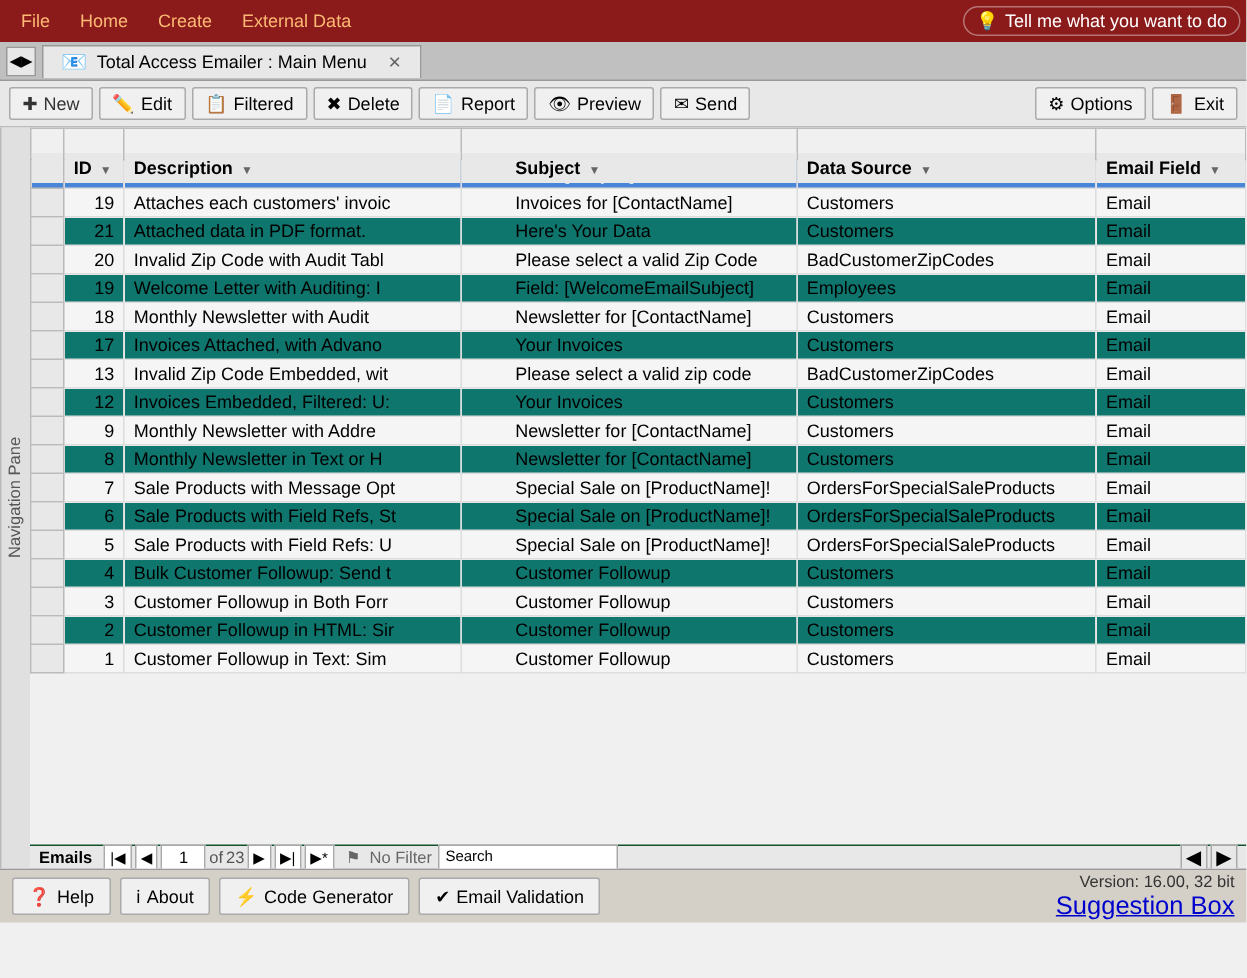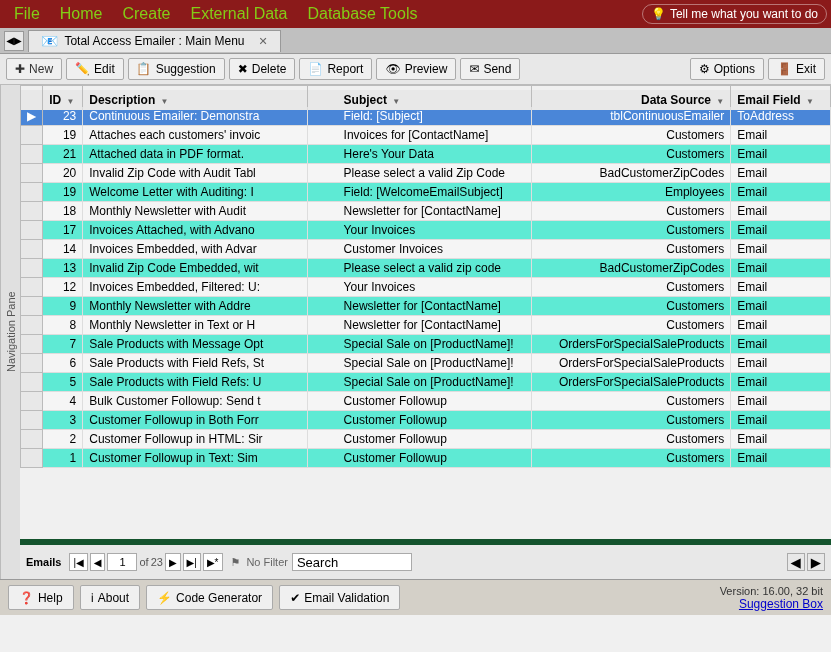--- a/index.html
+++ b/index.html
@@ -1,20 +1,20 @@
 <!DOCTYPE html>
 <html><head>
   <meta charset="utf-8">
   <style>
     * { box-sizing: border-box; margin: 0; padding: 0; }
     body { font-family: 'Segoe UI', Tahoma, Arial, sans-serif; font-size: 12px; background: #f0f0f0; width: 831px; height: 652px; overflow: hidden; }
 
     
     .menu-bar { background: #8b1a1a; color: white; display: flex; align-items: center; height: 28px; padding: 0 4px; }
-    .menu-item { padding: 4px 10px; cursor: pointer; font-size: 16px; color: #84cc16; }
+    .menu-item { padding: 4px 10px; cursor: pointer; font-size: 12px; color: #fdba74; }
     .tell-me { margin-left: auto; display: flex; align-items: center; gap: 4px; font-size: 12px; color: white; border: 1px solid rgba(255,255,255,0.4); padding: 2px 8px; border-radius: 10px; }
 
     
     .tab-bar { background: #c0c0c0; display: flex; align-items: center; height: 26px; padding: 0 4px; border-bottom: 1px solid #999; }
     .nav-toggle { width: 20px; height: 20px; background: #e8e8e8; border: 1px solid #999; cursor: pointer; display: flex; align-items: center; justify-content: center; font-size: 10px; margin-right: 4px; }
     .tab { background: #e8e8e8; border: 1px solid #999; border-bottom: none; padding: 3px 12px; font-size: 12px; display: flex; align-items: center; gap: 6px; cursor: pointer; height: 22px; }
     .tab-icon { color: #cc6600; font-size: 14px; }
     .tab-close { margin-left: 8px; color: #666; font-size: 11px; cursor: pointer; }
 
     
@@ -27,68 +27,67 @@
 
     
     .nav-pane { width: 20px; background: #e0e0e0; border-right: 1px solid #bbb; display: flex; align-items: center; justify-content: center; writing-mode: vertical-rl; text-orientation: mixed; transform: rotate(180deg); font-size: 11px; color: #555; cursor: pointer; }
 
     
     .content-area { flex: 1; display: flex; flex-direction: column; overflow: hidden; }
 
     
     .data-table-wrapper { flex: 1; overflow-y: auto; overflow-x: auto; }
     table { width: 100%; border-collapse: collapse; font-size: 12px; }
-    thead th { background: #e8e8e8; border: 1px solid #bbb; padding: 3px 6px; text-align: left; font-weight: bold; position: sticky; top: 4px; z-index: 1; white-space: nowrap; }
+    thead th { background: #e8e8e8; border: 1px solid #bbb; padding: 3px 6px; text-align: left; font-weight: bold; position: sticky; top: 16px; z-index: 1; white-space: nowrap; }
     thead th .sort-arrow { font-size: 8px; color: #666; margin-left: 2px; }
-    tbody tr { background: #5eead4; }
+    tbody tr { background: #0f766e; }
     tbody tr:nth-child(even) { background: #f5f5f5; }
     tbody tr.selected { background: #316ac5; color: white; }
     td { border: 1px solid #ddd; padding: 2px 6px; white-space: nowrap; overflow: hidden; max-width: 200px; text-overflow: ellipsis; }
     td.id-col { width: 40px; text-align: right; }
     td.row-selector { width: 16px; background: #e8e8e8; border: 1px solid #bbb; }
     .selected td { background: #4a86d8; color: white; }
 
     
-    .status-bar { background: #e8e8e8; border-top: 6px solid #14532d; padding: 2px 6px; display: flex; align-items: center; gap: 4px; height: 40px; font-size: 11px; }
+    .status-bar { background: #e8e8e8; border-top: 1px solid #14532d; padding: 2px 6px; display: flex; align-items: center; gap: 4px; height: 16px; font-size: 11px; }
     .record-nav { display: flex; align-items: center; gap: 2px; }
     .nav-btn { background: white; border: 1px solid #aaa; padding: 0 3px; cursor: pointer; font-size: 10px; height: 18px; display: flex; align-items: center; }
     .record-input { width: 30px; border: 1px solid #aaa; text-align: center; height: 18px; font-size: 11px; }
     .filter-label { color: #666; margin-left: 4px; }
-    .search-box { border: 1px solid #aaa; padding: 1px 4px; height: 18px; font-size: 13px; width: 120px; }
+    .search-box { border: 1px solid #aaa; padding: 1px 4px; height: 18px; font-size: 10px; width: 120px; }
     .scroll-left, .scroll-right { background: #e8e8e8; border: 1px solid #aaa; padding: 0 3px; cursor: pointer; height: 18px; display: flex; align-items: center; }
     .record-count { color: #555; }
     .status-emails { font-weight: bold; margin-right: 4px; }
 
     
     .bottom-bar { background: #d4d0c8; border-top: 1px solid #999; padding: 4px 8px; display: flex; align-items: center; justify-content: space-between; height: 36px; }
     .bottom-btns { display: flex; gap: 6px; }
     .bottom-btn { background: #f0f0f0; border: 1px solid #aaa; padding: 3px 10px; cursor: pointer; font-size: 12px; display: flex; align-items: center; gap: 4px; border-radius: 2px; }
     .version-info { text-align: right; font-size: 11px; color: #333; }
-    .suggestion-link { color: #0000cc; text-decoration: underline; cursor: pointer; font-size: 12px; }
+    .suggestion-link { color: #0000cc; text-decoration: underline; cursor: pointer; font-size: 17px; }
 
     
     .desc-col { max-width: 180px; }
     .subj-col { max-width: 180px; padding-left: 36px; }
-    .src-col { max-width: 160px; text-align: right; }
+    .src-col { max-width: 160px; }
     .email-col { max-width: 80px; margin-left: 12px; }
 
     
     .data-table-wrapper::-webkit-scrollbar { width: 12px; height: 12px; }
     .data-table-wrapper::-webkit-scrollbar-track { background: #e8e8e8; }
     .data-table-wrapper::-webkit-scrollbar-thumb { background: #aaa; border: 1px solid #888; }
   </style>
 </head>
 <body>
 
 <div class="menu-bar">
   <span class="menu-item">File</span>
   <span class="menu-item">Home</span>
   <span class="menu-item">Create</span>
   <span class="menu-item">External Data</span>
-  <span class="menu-item">Database Tools</span>
   <div class="tell-me">
     <span>💡</span>
     <span>Tell me what you want to do</span>
   </div>
 </div>
 
 <div class="tab-bar">
   <div class="nav-toggle">◀▶</div>
   <div class="tab">
     <span class="tab-icon">📧</span>
@@ -101,21 +100,21 @@
   <button class="toolbar-btn btn-new">
     <span>✚</span>
     <span>New</span>
   </button>
   <button class="toolbar-btn">
     <span>✏️</span>
     <span>Edit</span>
   </button>
   <button class="toolbar-btn">
     <span>📋</span>
-    <span>Suggestion</span>
+    <span>Filtered</span>
   </button>
   <button class="toolbar-btn">
     <span>✖</span>
     <span>Delete</span>
   </button>
   <button class="toolbar-btn">
     <span>📄</span>
     <span>Report</span>
   </button>
   <button class="toolbar-btn">
@@ -207,28 +206,20 @@
             <tr>
               <td class="row-selector"></td>
               <td class="id-col">17</td>
               <td class="desc-col">Invoices Attached, with Advano</td>
               <td class="subj-col">Your Invoices</td>
               <td class="src-col">Customers</td>
               <td class="email-col">Email</td>
             </tr>
             <tr>
               <td class="row-selector"></td>
-              <td class="id-col">14</td>
-              <td class="desc-col">Invoices Embedded, with Advar</td>
-              <td class="subj-col">Customer Invoices</td>
-              <td class="src-col">Customers</td>
-              <td class="email-col">Email</td>
-            </tr>
-            <tr>
-              <td class="row-selector"></td>
               <td class="id-col">13</td>
               <td class="desc-col">Invalid Zip Code Embedded, wit</td>
               <td class="subj-col">Please select a valid zip code</td>
               <td class="src-col">BadCustomerZipCodes</td>
               <td class="email-col">Email</td>
             </tr>
             <tr>
               <td class="row-selector"></td>
               <td class="id-col">12</td>
               <td class="desc-col">Invoices Embedded, Filtered: U:</td>

